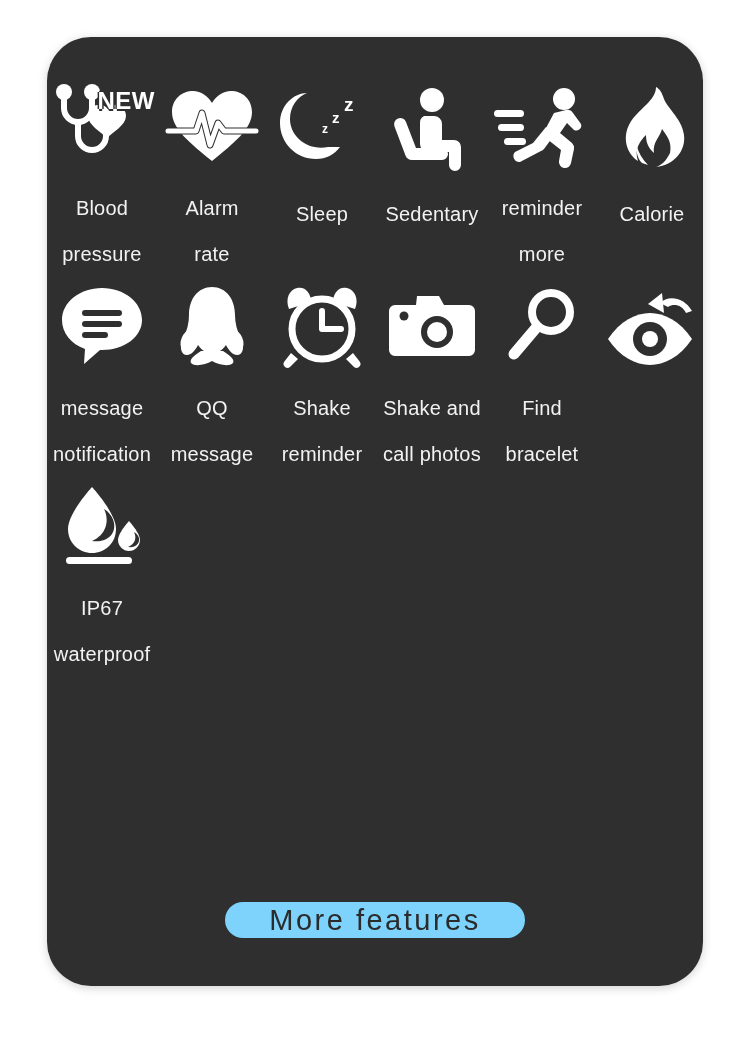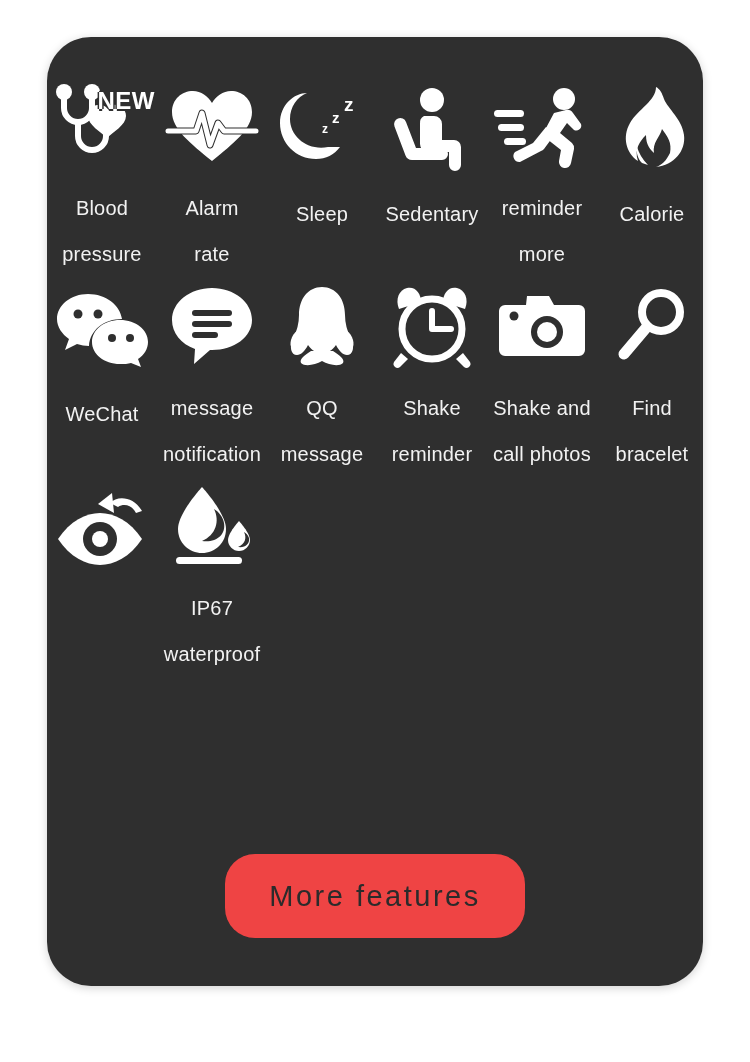--- a/index.html
+++ b/index.html
@@ -96,25 +96,25 @@
   .more-row {
     position: absolute;
     left: 0;
     bottom: 48px;
     width: 656px;
     display: flex;
     justify-content: center;
   }
 
   .more-button {
-    background: #ef4444;
+    background: #7dd3fc;
     color: #2b2b2b;
     border: none;
     border-radius: 30px;
-    padding: 24px 44px;
+    padding: 0 44px;
     font-family: "Liberation Sans", sans-serif;
     font-size: 29px;
     font-weight: 300;
     letter-spacing: 2.5px;
     line-height: 36px;
     cursor: pointer;
     min-width: 282px;
     box-sizing: border-box;
   }
 </style>
@@ -196,33 +196,20 @@
         <div class="icon-wrap">
           <svg width="72" height="84" viewBox="0 0 72 84" fill="none">
             <path d="M40 0 C40 14 22 22 14 36 C6 50 10 66 22 74 C18 62 24 54 30 48 C30 58 34 62 38 66 C36 56 44 50 46 42 C52 50 56 56 54 66 C50 74 46 78 40 80 C58 78 70 64 68 48 C66 32 52 22 48 12 C46 6 44 2 40 0 z" fill="#fff"></path>
             <path d="M26 76 C22 72 20 66 21 60 C23 66 26 72 32 78 z" fill="#fff"></path>
           </svg>
         </div>
         <div class="feature-label">Calorie</div>
       </div>
 
 
-      <div class="feature-cell">
-        <div class="icon-wrap">
-          <svg width="96" height="74" viewBox="0 0 96 74" fill="none">
-            <path d="M34 2 C17 2 3 13 3 27 C3 35 8 42 15 47 L11 58 L23 52 C27 53 31 54 35 54 C36 38 50 27 68 27 C66 13 52 2 34 2 z" fill="#fff"></path>
-            <circle cx="24" cy="22" r="4.5" fill="#2f2f2f"></circle>
-            <circle cx="44" cy="22" r="4.5" fill="#2f2f2f"></circle>
-            <path d="M66 28 C82 28 94 38 94 50 C94 57 90 63 84 67 L87 75 L77 71 C74 72 70 72 66 72 C50 72 38 62 38 50 C38 38 50 28 66 28 z" fill="#fff"></path>
-            <circle cx="58" cy="46" r="4" fill="#2f2f2f"></circle>
-            <circle cx="76" cy="46" r="4" fill="#2f2f2f"></circle>
-          </svg>
-        </div>
-        <div class="feature-label">WeChat</div>
-      </div>
 
 
       <div class="feature-cell">
         <div class="icon-wrap">
           <svg width="84" height="80" viewBox="0 0 84 80" fill="none">
             <path d="M42 2 C20 2 2 16 2 34 C2 47 11 58 25 63 L24 78 L40 64 C41 64 41 64 42 64 C64 64 82 51 82 34 C82 16 64 2 42 2 z" fill="#fff"></path>
             <rect x="22" y="24" width="40" height="6" rx="3" fill="#2f2f2f"></rect>
             <rect x="22" y="35" width="40" height="6" rx="3" fill="#2f2f2f"></rect>
             <rect x="22" y="46" width="26" height="6" rx="3" fill="#2f2f2f"></rect>
           </svg>

